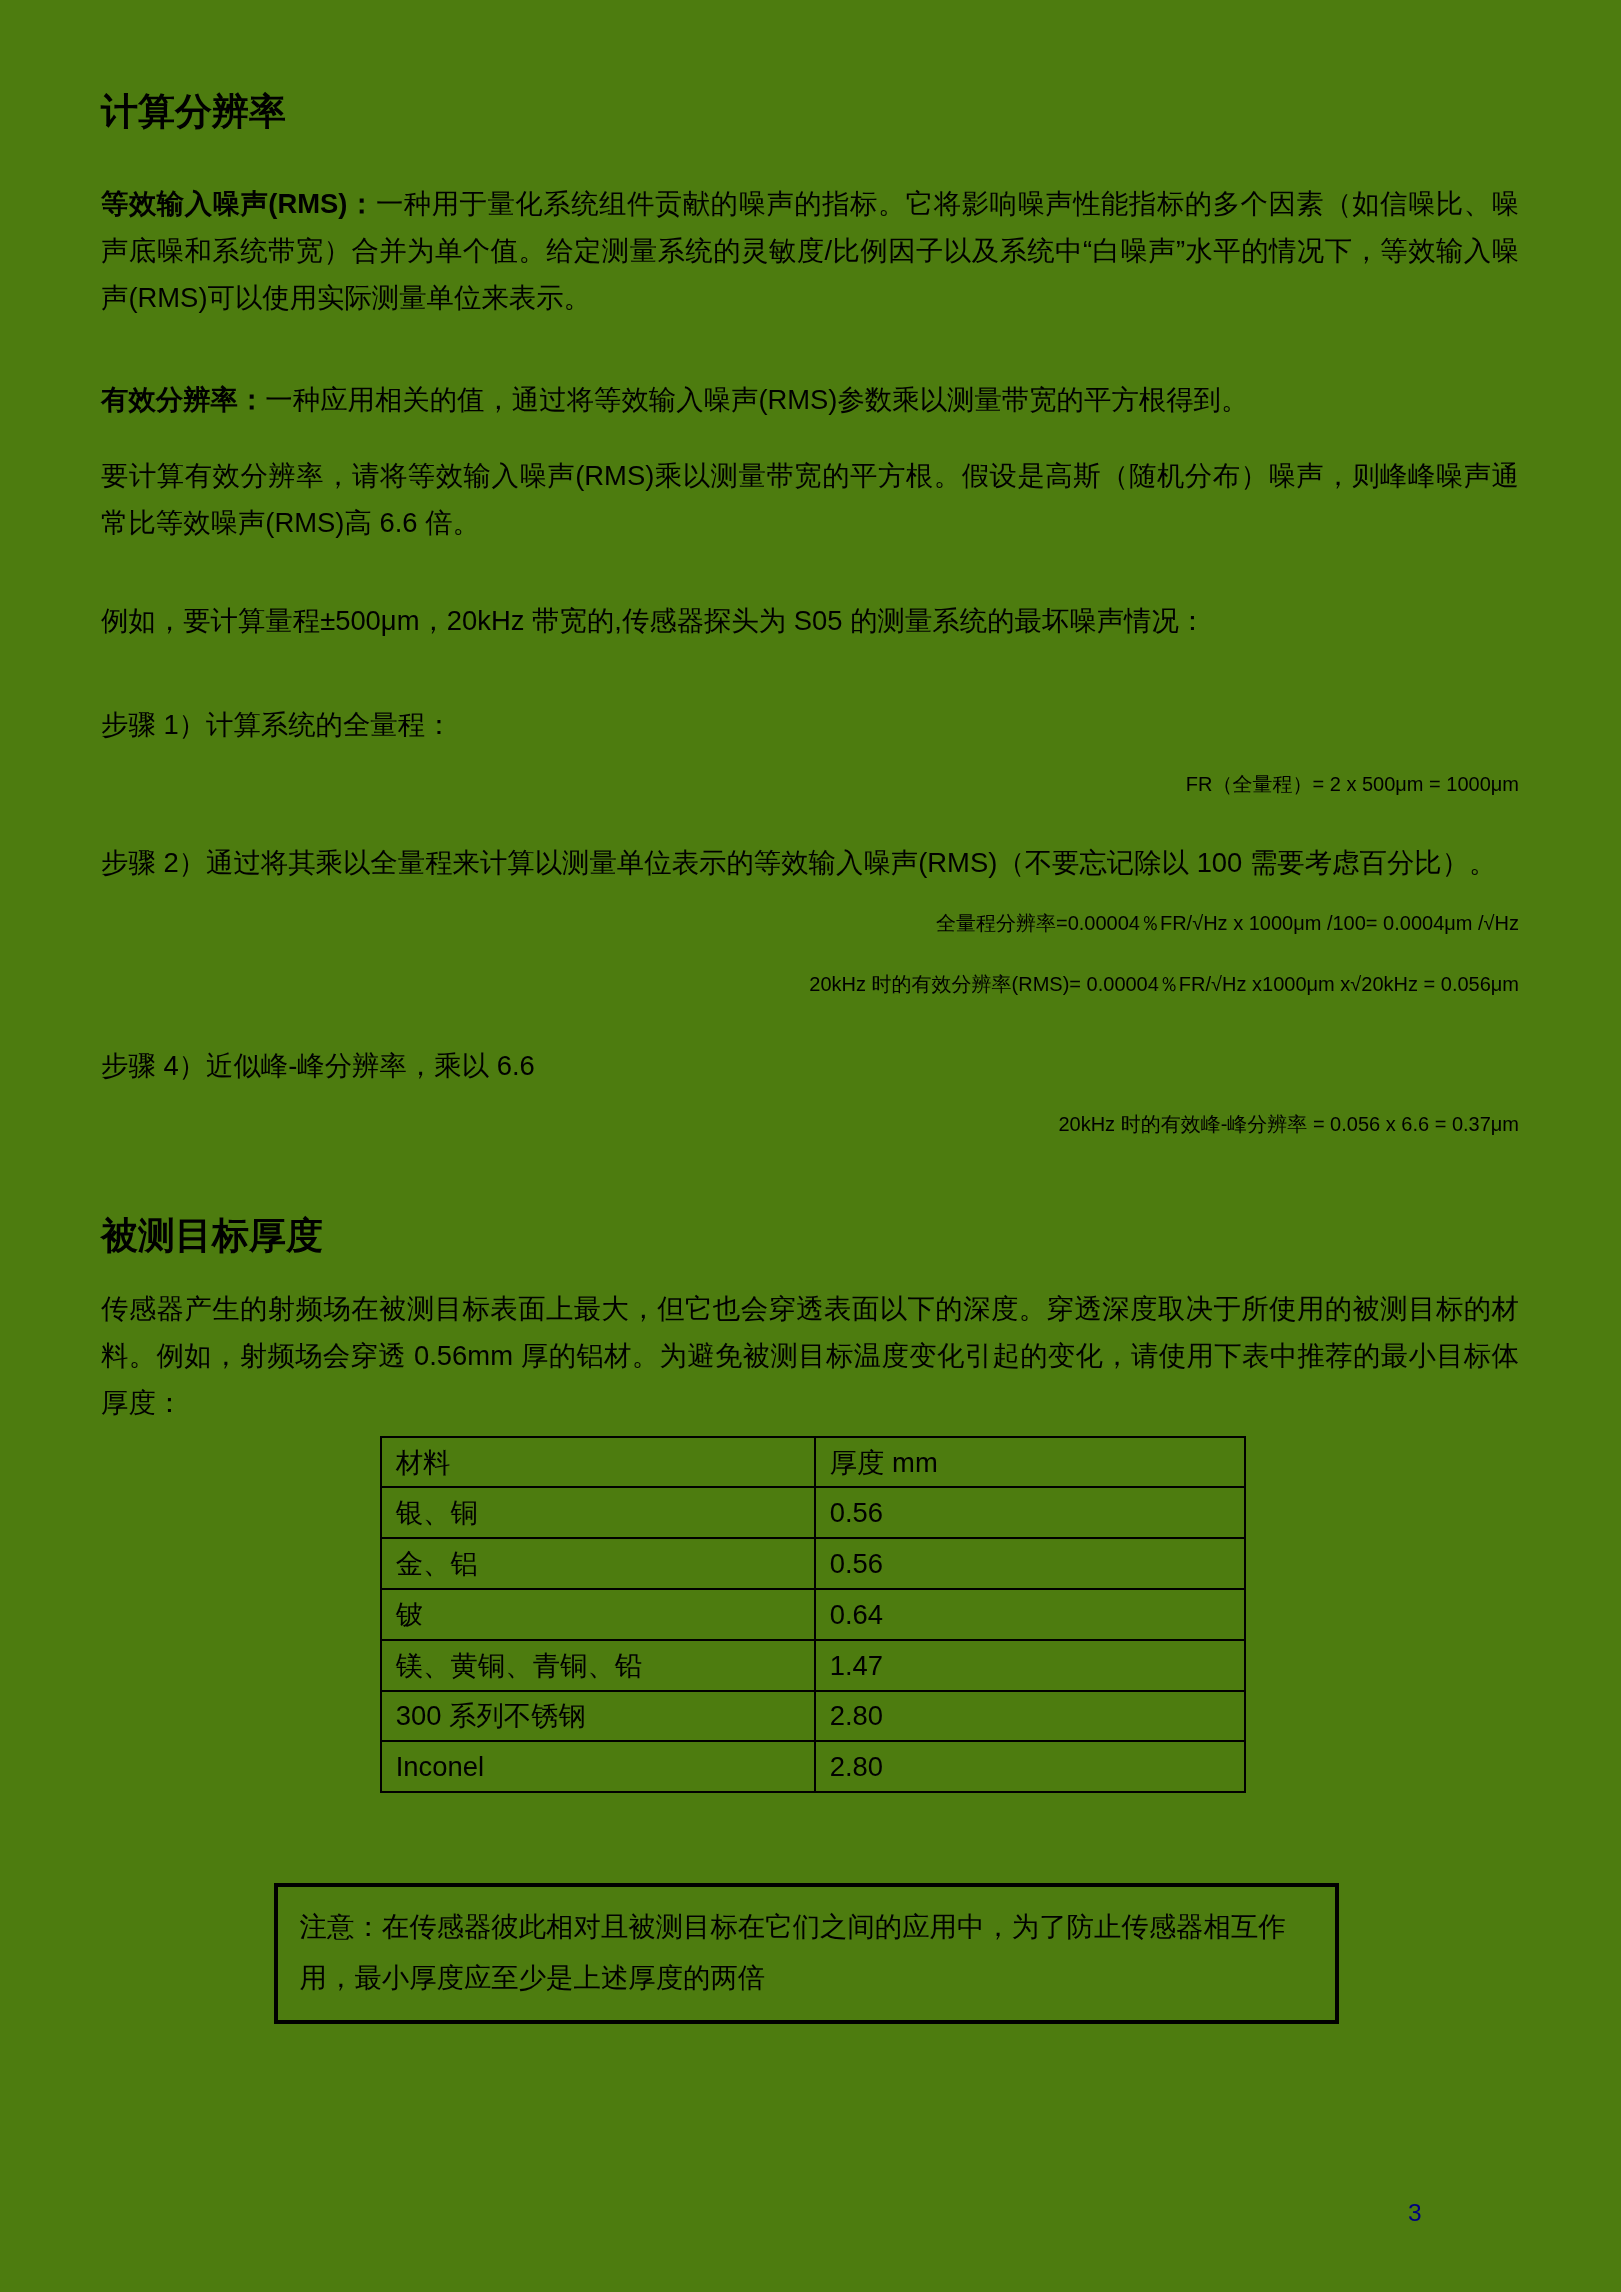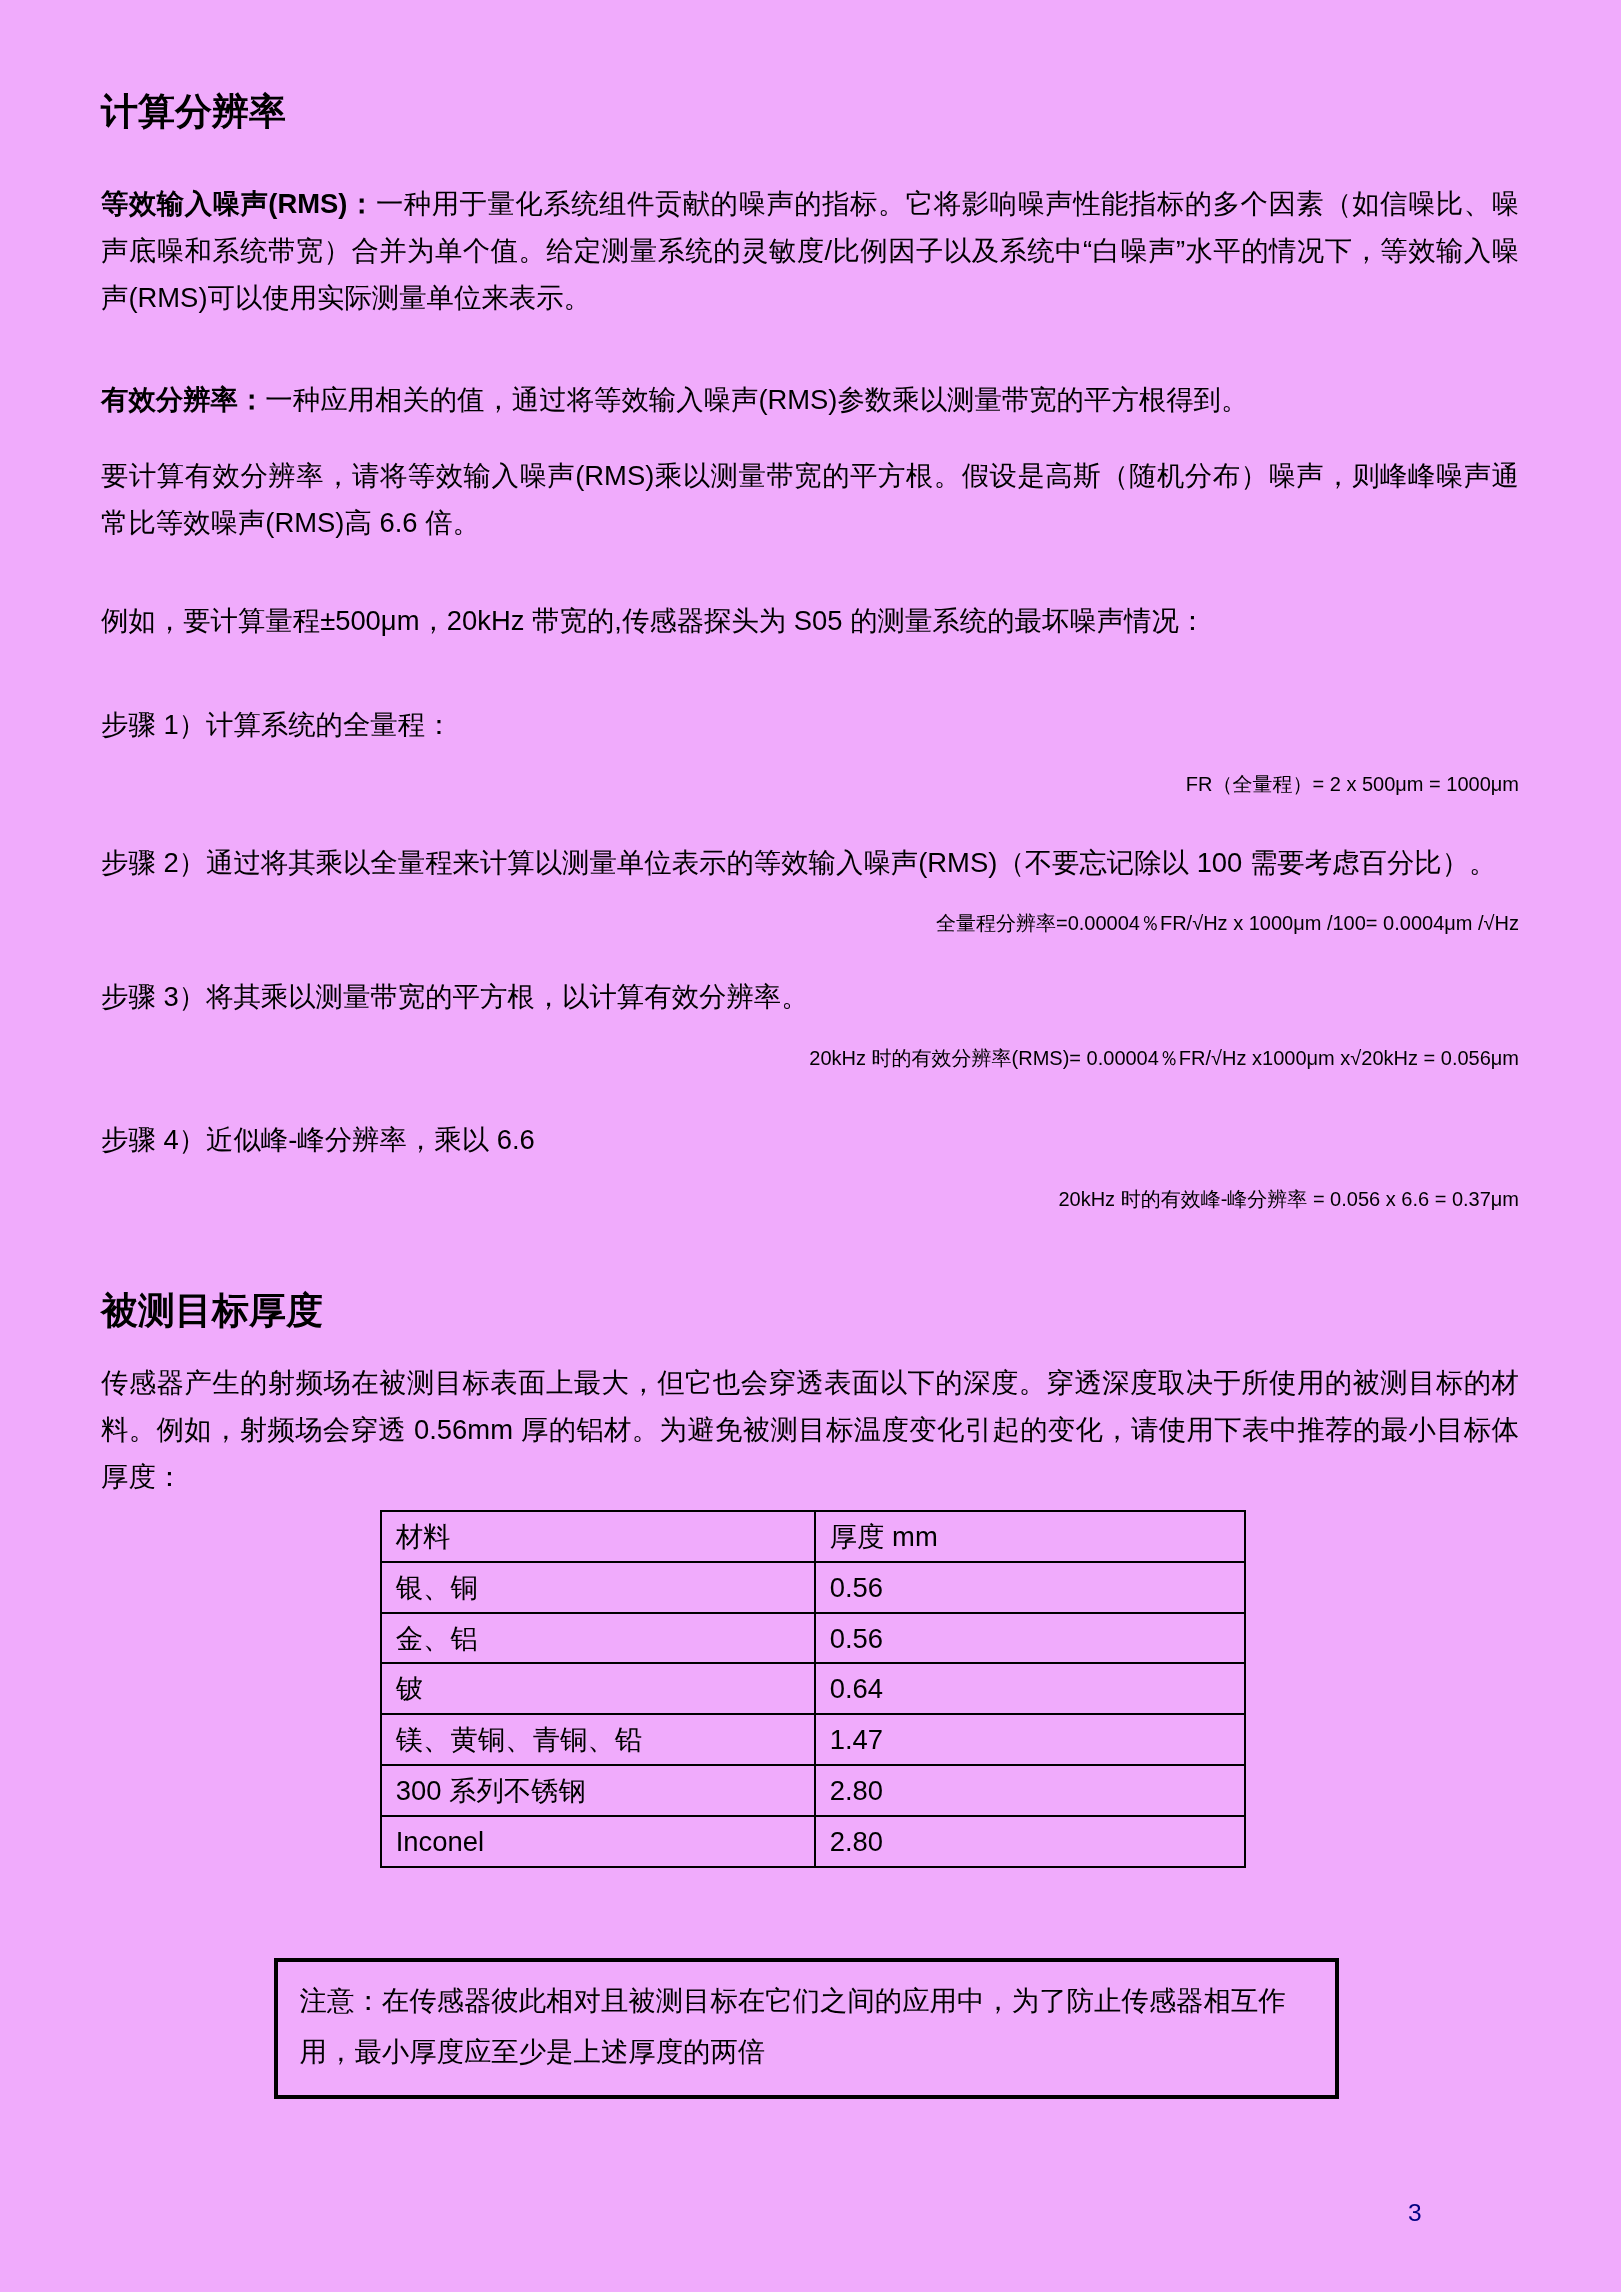--- a/index.html
+++ b/index.html
@@ -1,21 +1,21 @@
 <!DOCTYPE html>
 <html style="--footer-color: #000080;"><head>
 <meta charset="utf-8">
 <style>
   * { box-sizing: border-box; }
   html, body { margin: 0; padding: 0; background: #ffffff; }
   .page {
     position: relative;
     width: 1621px;
     height: 2293px;
-    background: #f0abfc;
+    background: #4d7c0f;
     font-family: "Liberation Sans", "DejaVu Sans", sans-serif;
     color: #000000;
     overflow: hidden;
   }
   .content { padding: 88px 102px 0 101px; }
 
   h1.doc-heading {
     font-size: 37px;
     line-height: 47px;
     font-weight: bold;
@@ -128,21 +128,20 @@
     <p class="body-text p3">要计算有效分辨率，请将等效输入噪声(RMS)乘以测量带宽的平方根。假设是高斯（随机分布）噪声，则峰峰噪声通常比等效噪声(RMS)高 6.6 倍。</p>
 
     <p class="body-text p4">例如，要计算量程±500μm，20kHz 带宽的,传感器探头为 S05 的测量系统的最坏噪声情况：</p>
 
     <p class="step step1">步骤 1）计算系统的全量程：</p>
     <p class="formula formula1">FR（全量程）= 2 x 500μm = 1000μm</p>
 
     <p class="step hang step2">步骤 2）通过将其乘以全量程来计算以测量单位表示的等效输入噪声(RMS)（不要忘记除以 100 需要考虑百分比）。</p>
     <p class="formula formula2">全量程分辨率=0.00004％FR/√Hz x 1000μm /100= 0.0004μm /√Hz</p>
 
-    <p class="step step3">步骤 3）将其乘以测量带宽的平方根，以计算有效分辨率。</p>
     <p class="formula formula3">20kHz 时的有效分辨率(RMS)= 0.00004％FR/√Hz x1000μm x√20kHz = 0.056μm</p>
 
     <p class="step step4">步骤 4）近似峰-峰分辨率，乘以 6.6</p>
     <p class="formula formula4">20kHz 时的有效峰-峰分辨率 = 0.056 x 6.6 = 0.37μm</p>
 
     <h2 class="doc-heading2">被测目标厚度</h2>
 
     <p class="body-text p5">传感器产生的射频场在被测目标表面上最大，但它也会穿透表面以下的深度。穿透深度取决于所使用的被测目标的材料。例如，射频场会穿透 0.56mm 厚的铝材。为避免被测目标温度变化引起的变化，请使用下表中推荐的最小目标体厚度：</p>
 
     <table class="materials-table">

